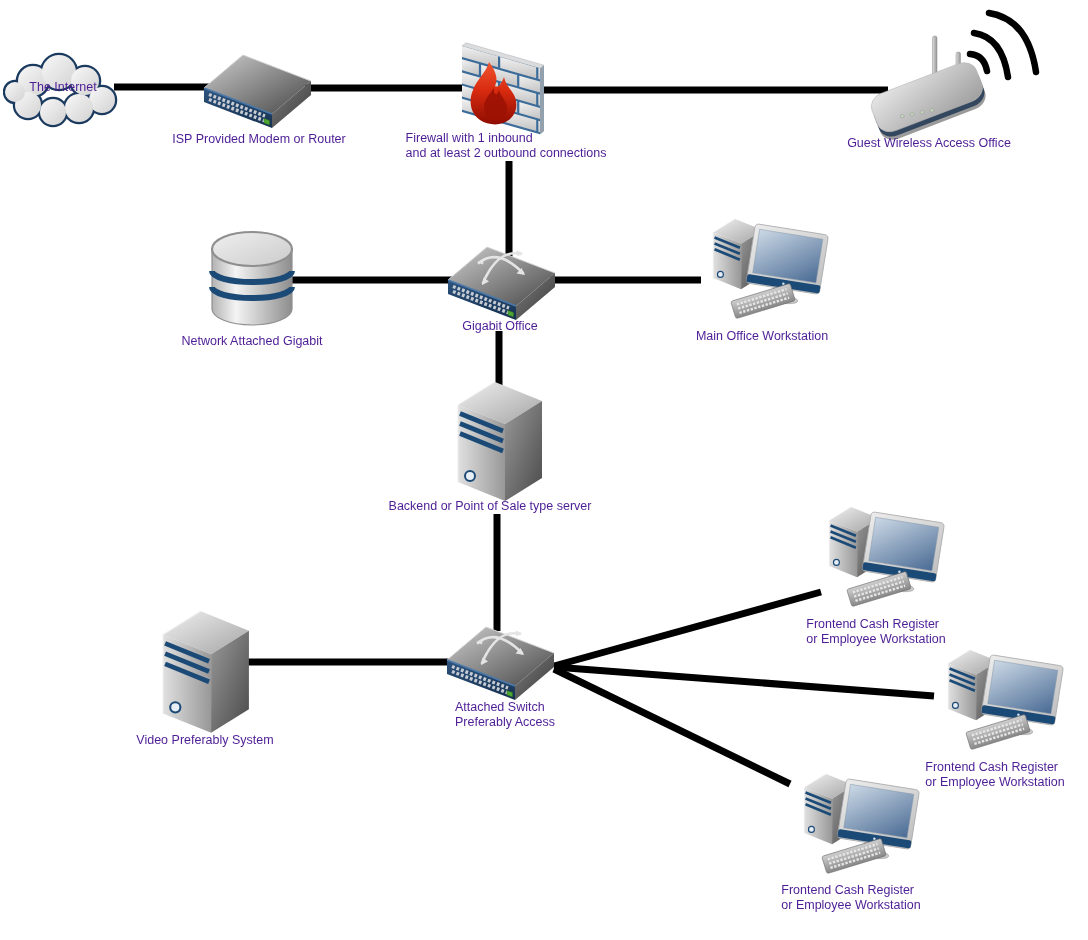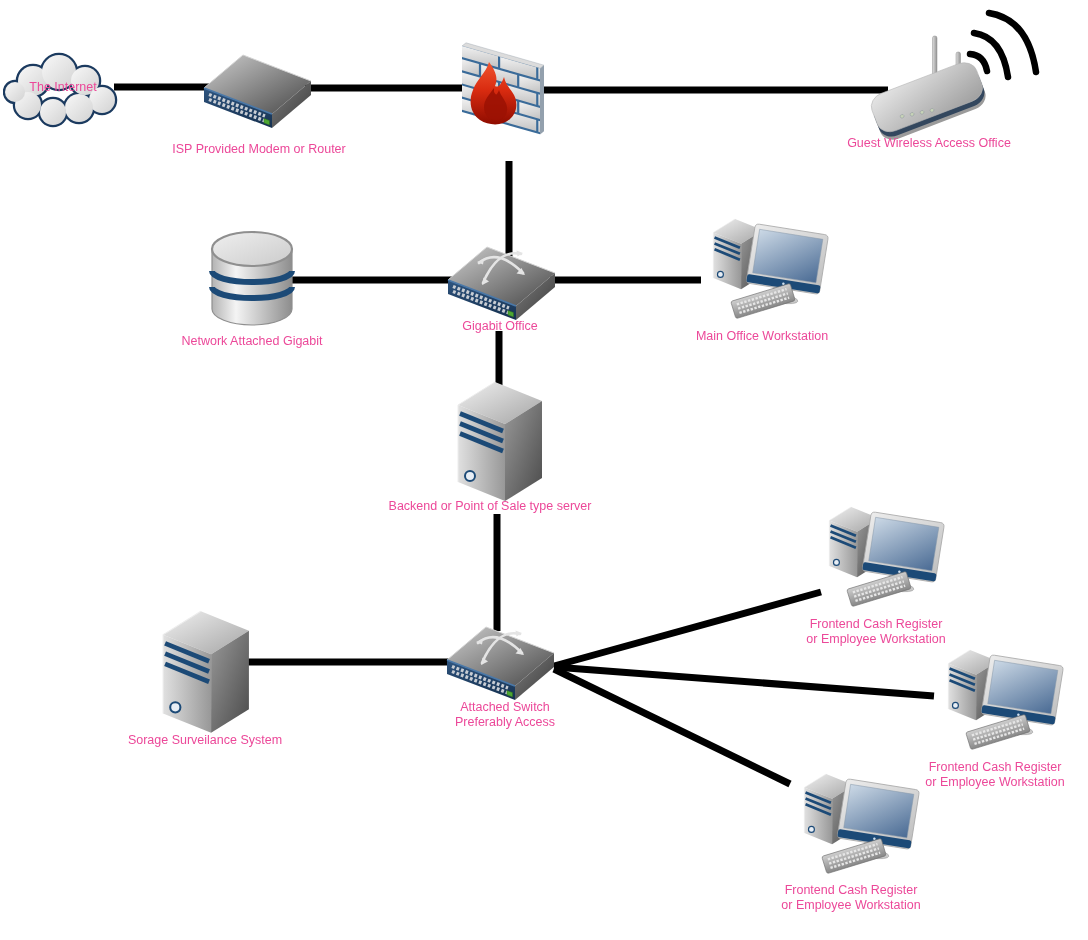--- a/index.html
+++ b/index.html
@@ -5,22 +5,22 @@
   html,body{margin:0;padding:0;}
   body{
     width:1088px;height:940px;position:relative;background:#ffffff;
     font-family:"Liberation Sans",sans-serif;overflow:hidden;
   }
   .canvas{position:absolute;left:0;top:0;width:1088px;height:940px;}
   .lines{position:absolute;left:0;top:0;z-index:1;}
   line.edge{stroke:#000000;stroke-width:7;}
   .node{position:absolute;z-index:2;}
   .lbl{
-    position:absolute;transform:translateX(-50%);text-align:center;
-    font-size:12.5px;line-height:15px;color:#ec4899;white-space:nowrap;z-index:3;
+    position:absolute;transform:translateX(-50%);
+    font-size:12.5px;line-height:15px;color:#4c1d95;white-space:nowrap;z-index:3;
   }
   .defs-holder{position:absolute;width:0;height:0;overflow:hidden;}
 </style>
 </head>
 <body>
 
 <svg class="defs-holder" aria-hidden="true">
   <defs>
     <linearGradient id="gCloud" x1="0" y1="0" x2="1" y2="1">
       <stop offset="0" stop-color="#f8f8f8"></stop>
@@ -252,27 +252,31 @@
       <use href="#sym-cloud"></use>
       </svg>
   </div>
   <div class="lbl" style="left:63px;top:80px">The Internet</div>
 
   <div class="node" style="left:201px;top:51px">
     <svg width="112" height="80">
       <use href="#sym-netbox"></use>
       </svg>
   </div>
-  <div class="lbl" style="left:259px;top:142px">ISP Provided Modem or Router</div>
+  <div class="lbl" style="left:259px;top:132px">ISP Provided Modem or Router</div>
 
   <div class="node" style="left:456px;top:42px">
     <svg width="92" height="96">
       <use href="#sym-firewall"></use>
       </svg>
   </div>
+  <div class="lbl" style="left:506px;top:131px">
+    <div>Firewall with 1 inbound</div>
+    <div>and at least 2 outbound connections</div>
+  </div>
 
   <div class="node" style="left:868px;top:8px">
     <svg width="180" height="132">
       <use href="#sym-ap"></use>
       </svg>
   </div>
   <div class="lbl" style="left:929px;top:136px">Guest Wireless Access Office</div>
 
   <div class="node" style="left:207px;top:229px">
     <svg width="90" height="102">
@@ -300,21 +304,21 @@
       <use href="#sym-tower"></use>
       </svg>
   </div>
   <div class="lbl" style="left:490px;top:499px">Backend or Point of Sale type server</div>
 
   <div class="node" style="left:161px;top:606px">
     <svg width="92" height="129" viewBox="0 0 90 126">
       <use href="#sym-tower"></use>
       </svg>
   </div>
-  <div class="lbl" style="left:205px;top:733px">Sorage Surveilance System</div>
+  <div class="lbl" style="left:205px;top:733px">Video Preferably System</div>
 
   <div class="node" style="left:444px;top:623px">
     <svg width="112" height="80">
       <use href="#sym-switch"></use>
       </svg>
   </div>
   <div class="lbl" style="left:505px;top:700px">
     <div>Attached Switch</div>
     <div>Preferably Access</div>
   </div>

